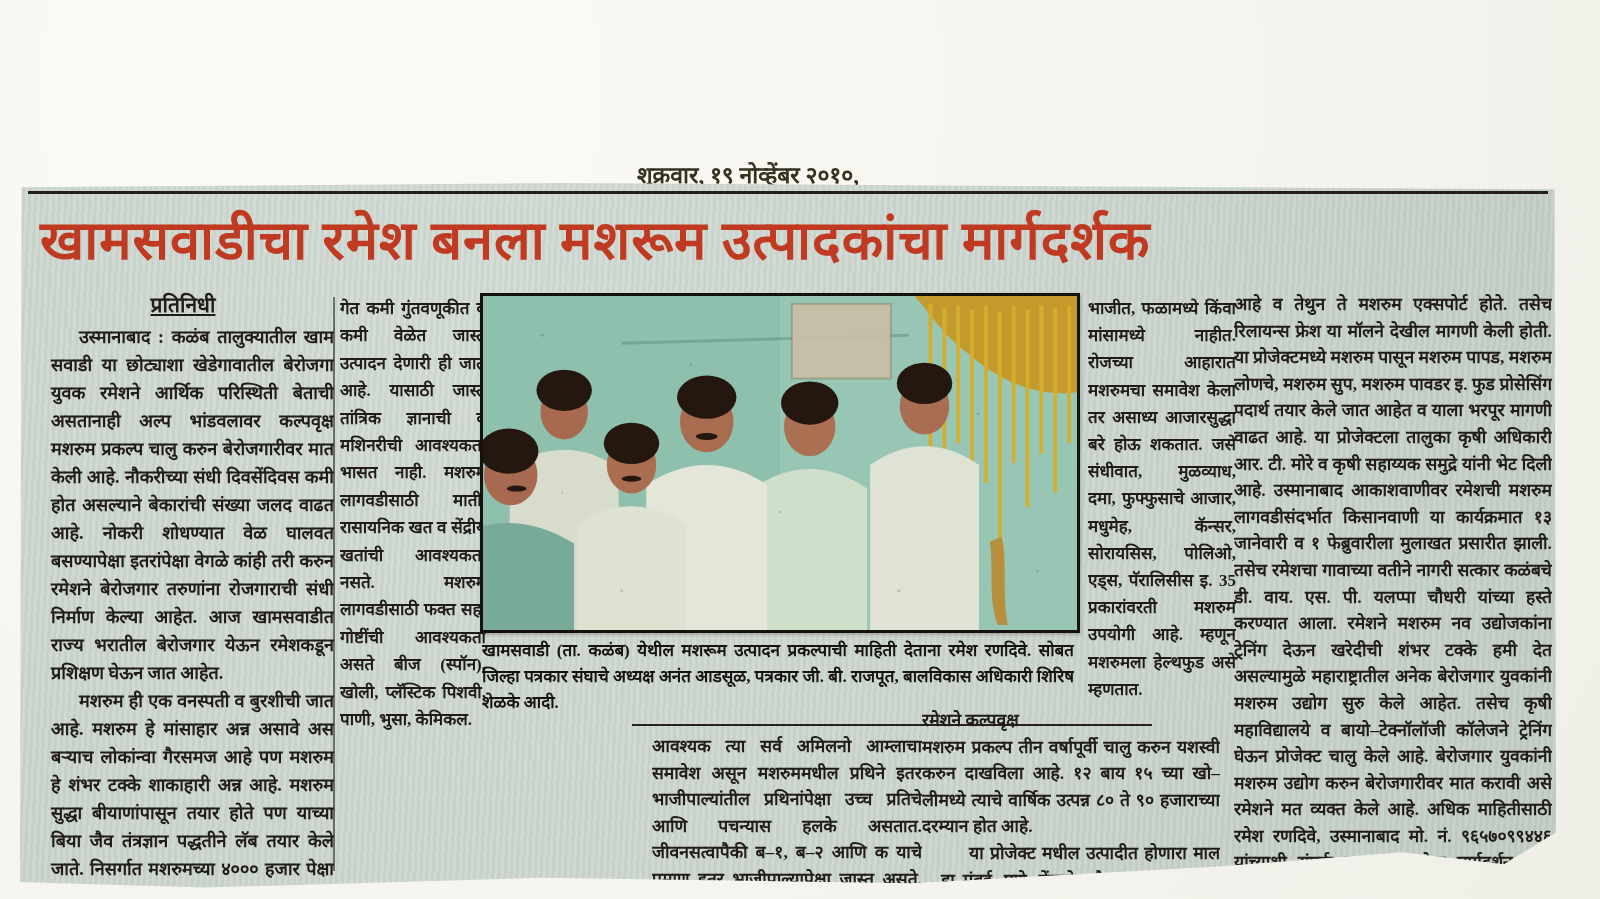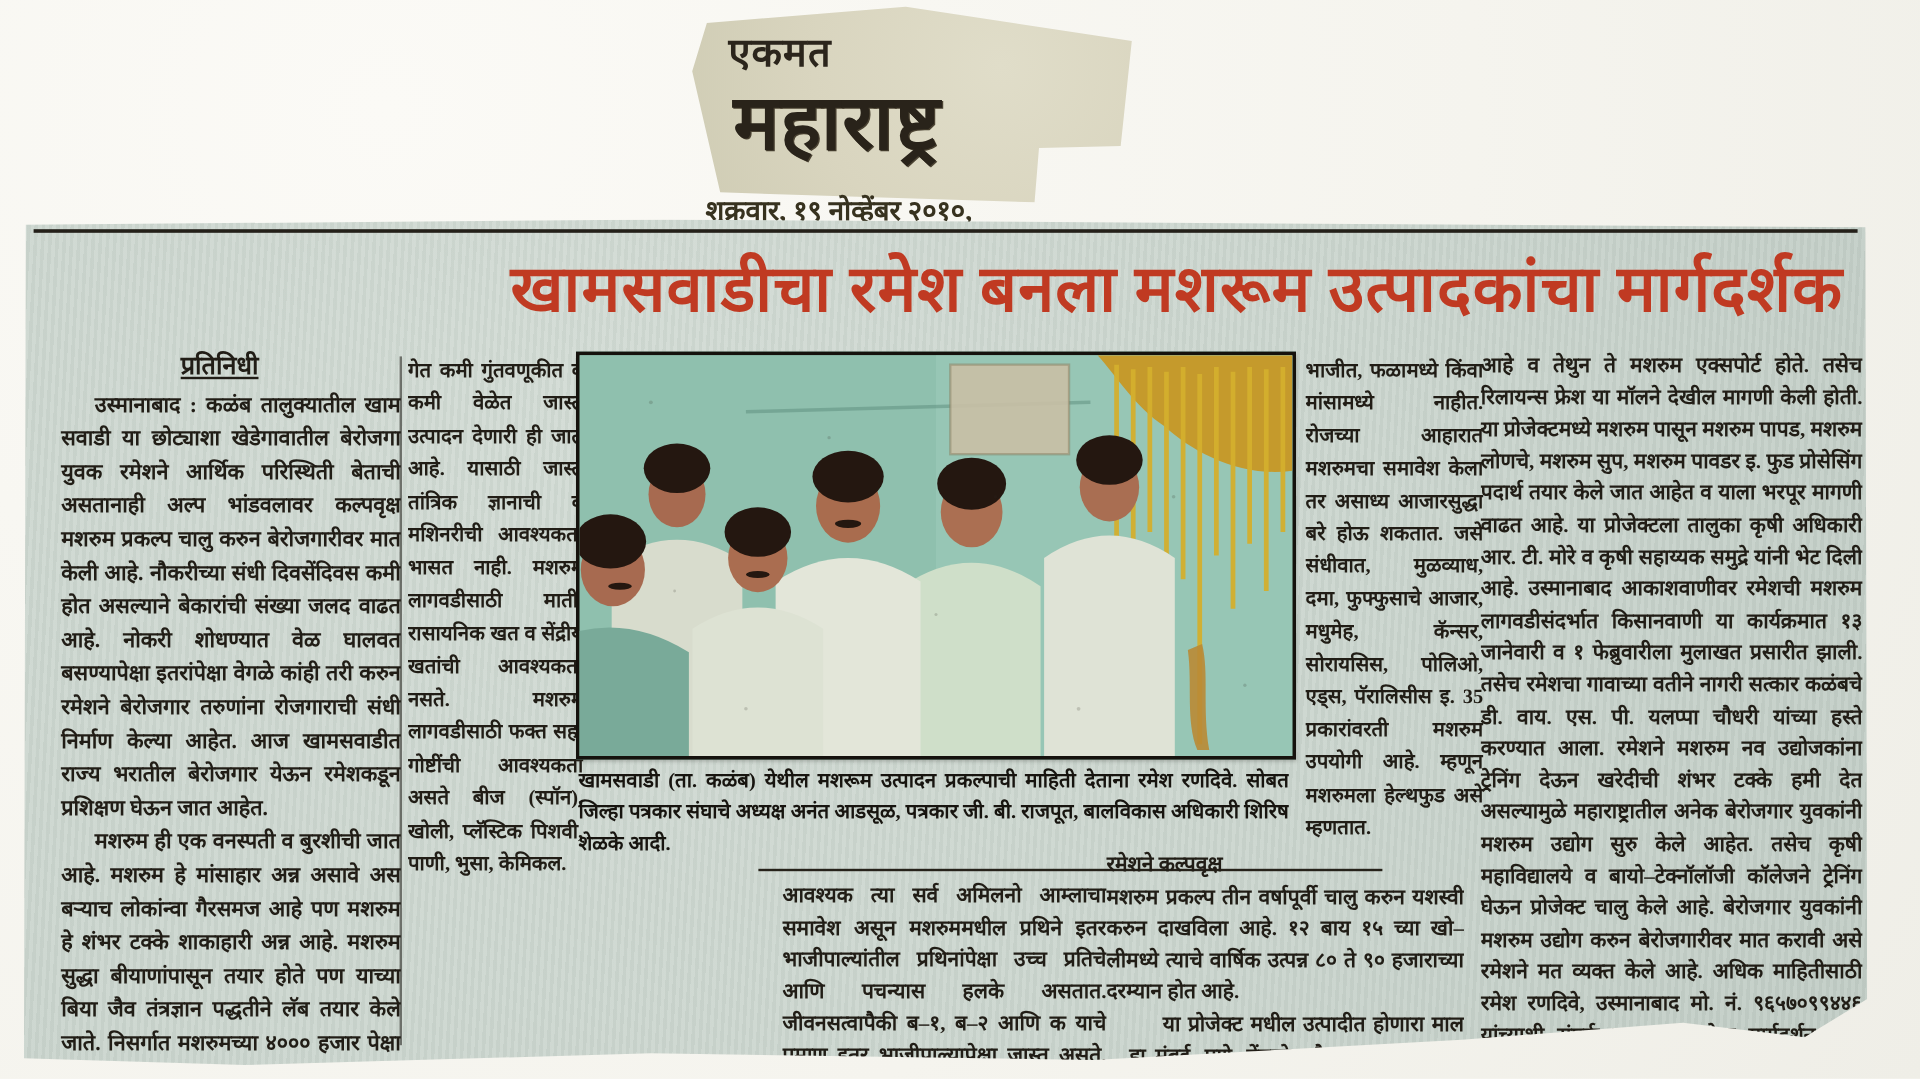--- a/index.html
+++ b/index.html
@@ -31,37 +31,37 @@
     position:absolute;left:32px;top:16px;
     font-size:33px;font-weight:800;color:#2b251c;letter-spacing:1px;
   }
   .masthead-title{
     position:absolute;left:36px;top:52px;width:300px;
     font-size:64px;font-weight:900;color:#29231a;letter-spacing:1px;
     text-shadow:1px 1px 0 #4a4232;
   }
   .dateline{
     position:absolute;left:588px;top:158px;width:320px;
-    font-size:23px;font-weight:700;color:#37321f;text-align:left;white-space:nowrap;
+    font-size:23px;font-weight:700;color:#37321f;text-align:center;white-space:nowrap;
   }
 
   
   .clipping{
     position:absolute;left:20px;top:183px;width:1536px;height:706px;
     background:
       repeating-linear-gradient(93deg, rgba(255,255,255,.04) 0 3px, rgba(40,60,50,.04) 3px 6px),
       radial-gradient(circle at 30% 20%, #d3dcd5 0%, var(--paper) 55%, #c2cdc6 100%);
     clip-path:polygon(0.1% 0.6%,35% 0%,99.9% 0.9%,100% 92%,96.6% 96.5%,90% 94.8%,78% 96.8%,58% 99.2%,34% 98.4%,12% 99.8%,0 99%);
     filter:drop-shadow(1px 2px 3px rgba(60,55,40,.3));
   }
   .top-rule{position:absolute;left:8px;top:8px;width:calc(100% - 16px);height:3px;background:#242019;}
   .headline{
     position:absolute;left:20px;top:16px;width:1496px;height:84px;
     font-size:54px;line-height:84px;font-weight:800;color:var(--red);
-    text-align:right;white-space:nowrap;letter-spacing:1px;
+    text-align:left;white-space:nowrap;letter-spacing:1px;
   }
 
   .col{position:absolute;font-size:18px;line-height:28px;text-align:justify;color:var(--ink);}
   .col p{font-weight:600;}
   .indent{text-indent:28px;margin-left:19px;}
   .byline{
     width:100%;text-align:center;font-size:21px;font-weight:700;
     text-decoration:underline;margin-bottom:4px;
   }
 
@@ -87,24 +87,20 @@
   .colB{left:632px;top:550px;width:270px;height:152px;font-size:17.5px;line-height:26.6px;overflow:hidden;}
   .colC{left:902px;top:524px;width:298px;height:178px;font-size:17.5px;line-height:26.6px;overflow:hidden;}
   .colC .lead{font-weight:700;padding-right:10px;}
   .colD{left:1214px;top:108px;width:318px;height:584px;font-size:17.5px;line-height:26.6px;overflow:hidden;}
 </style>
 </head>
 <body>
 
 <div class="page">
 
-  <div class="masthead-clip">
-    <div class="masthead-kicker">एकमत</div>
-    <div class="masthead-title">महाराष्ट्र</div>
-  </div>
   <div class="dateline">शुक्रवार, १९ नोव्हेंबर २०१०,</div>
 
   <div class="clipping">
     <div class="top-rule"></div>
     <h1 class="headline">खामसवाडीचा रमेश बनला मशरूम उत्पादकांचा मार्गदर्शक</h1>
 
     <div class="col col1">
       <div class="byline">प्रतिनिधी</div>
       <p class="indent">उस्मानाबाद : कळंब तालुक्यातील खाम सवाडी या छोट्याशा खेडेगावातील बेरोजगा युवक रमेशने आर्थिक परिस्थिती बेताची असतानाही अल्प भांडवलावर कल्पवृक्ष मशरुम प्रकल्प चालु करुन बेरोजगारीवर मात केली आहे.  नौकरीच्या संधी दिवसेंदिवस कमी होत असल्याने बेकारांची संख्या जलद वाढत आहे. नोकरी शोधण्यात वेळ घालवत बसण्यापेक्षा इतरांपेक्षा वेगळे कांही तरी करुन रमेशने बेरोजगार तरुणांना रोजगाराची संधी निर्माण केल्या आहेत. आज खामसवाडीत राज्य भरातील बेरोजगार येऊन रमेशकडून प्रशिक्षण घेऊन जात आहेत.</p>
       <p class="indent">मशरुम ही एक वनस्पती व बुरशीची जात आहे. मशरुम हे मांसाहार अन्न असावे अस बऱ्याच लोकांन्वा गैरसमज आहे पण मशरुम हे शंभर टक्के शाकाहारी अन्न आहे. मशरुम सुद्धा बीयाणांपासून तयार होते पण याच्या बिया जैव तंत्रज्ञान पद्धतीने लॅब तयार केले जाते. निसर्गात मशरुमच्या ४००० हजार पेक्षा जास्त जाती आहेत. पण फारच थोड्या जातींची निवड खाण्यास व व्यावसाईक दृष्ट्या केली आहे.  त्यापैकीच एक जात म्हणजे ऑयस्टर मशरुम होय. या मशरुमची लागवड कमी जागेत म्हणजे एखाद्या खोलीत करता येते. कमी जा–</p>

